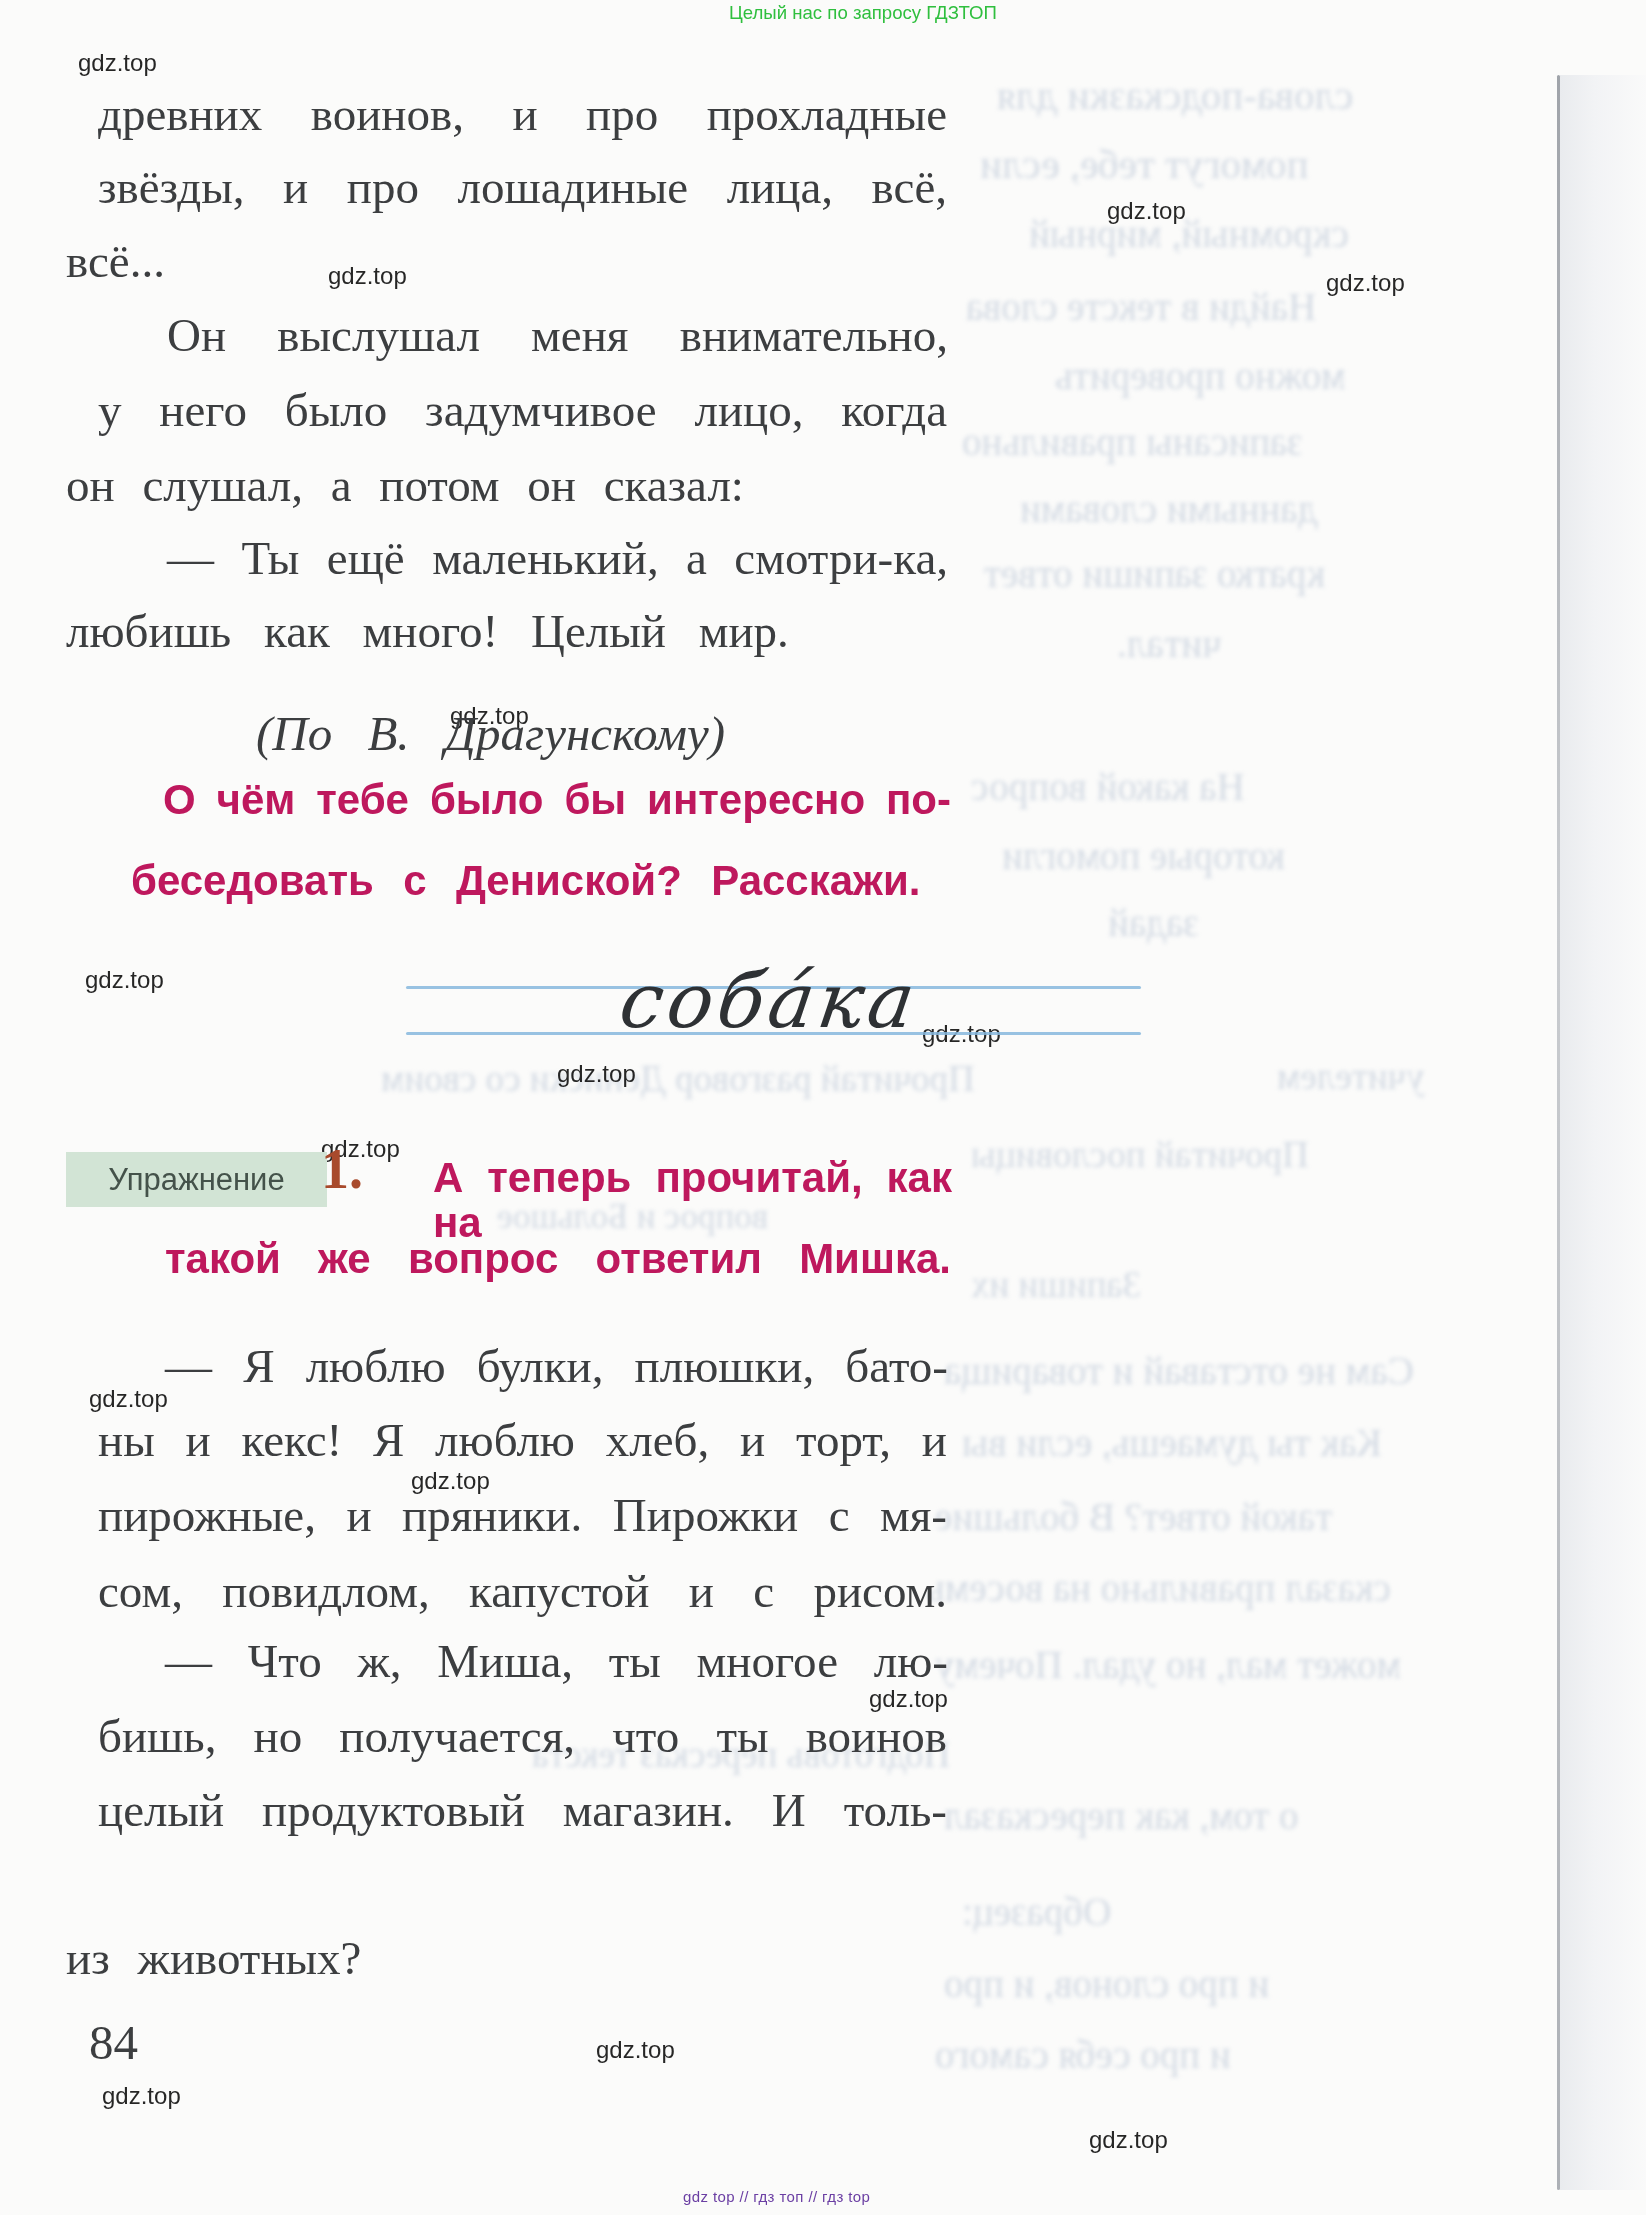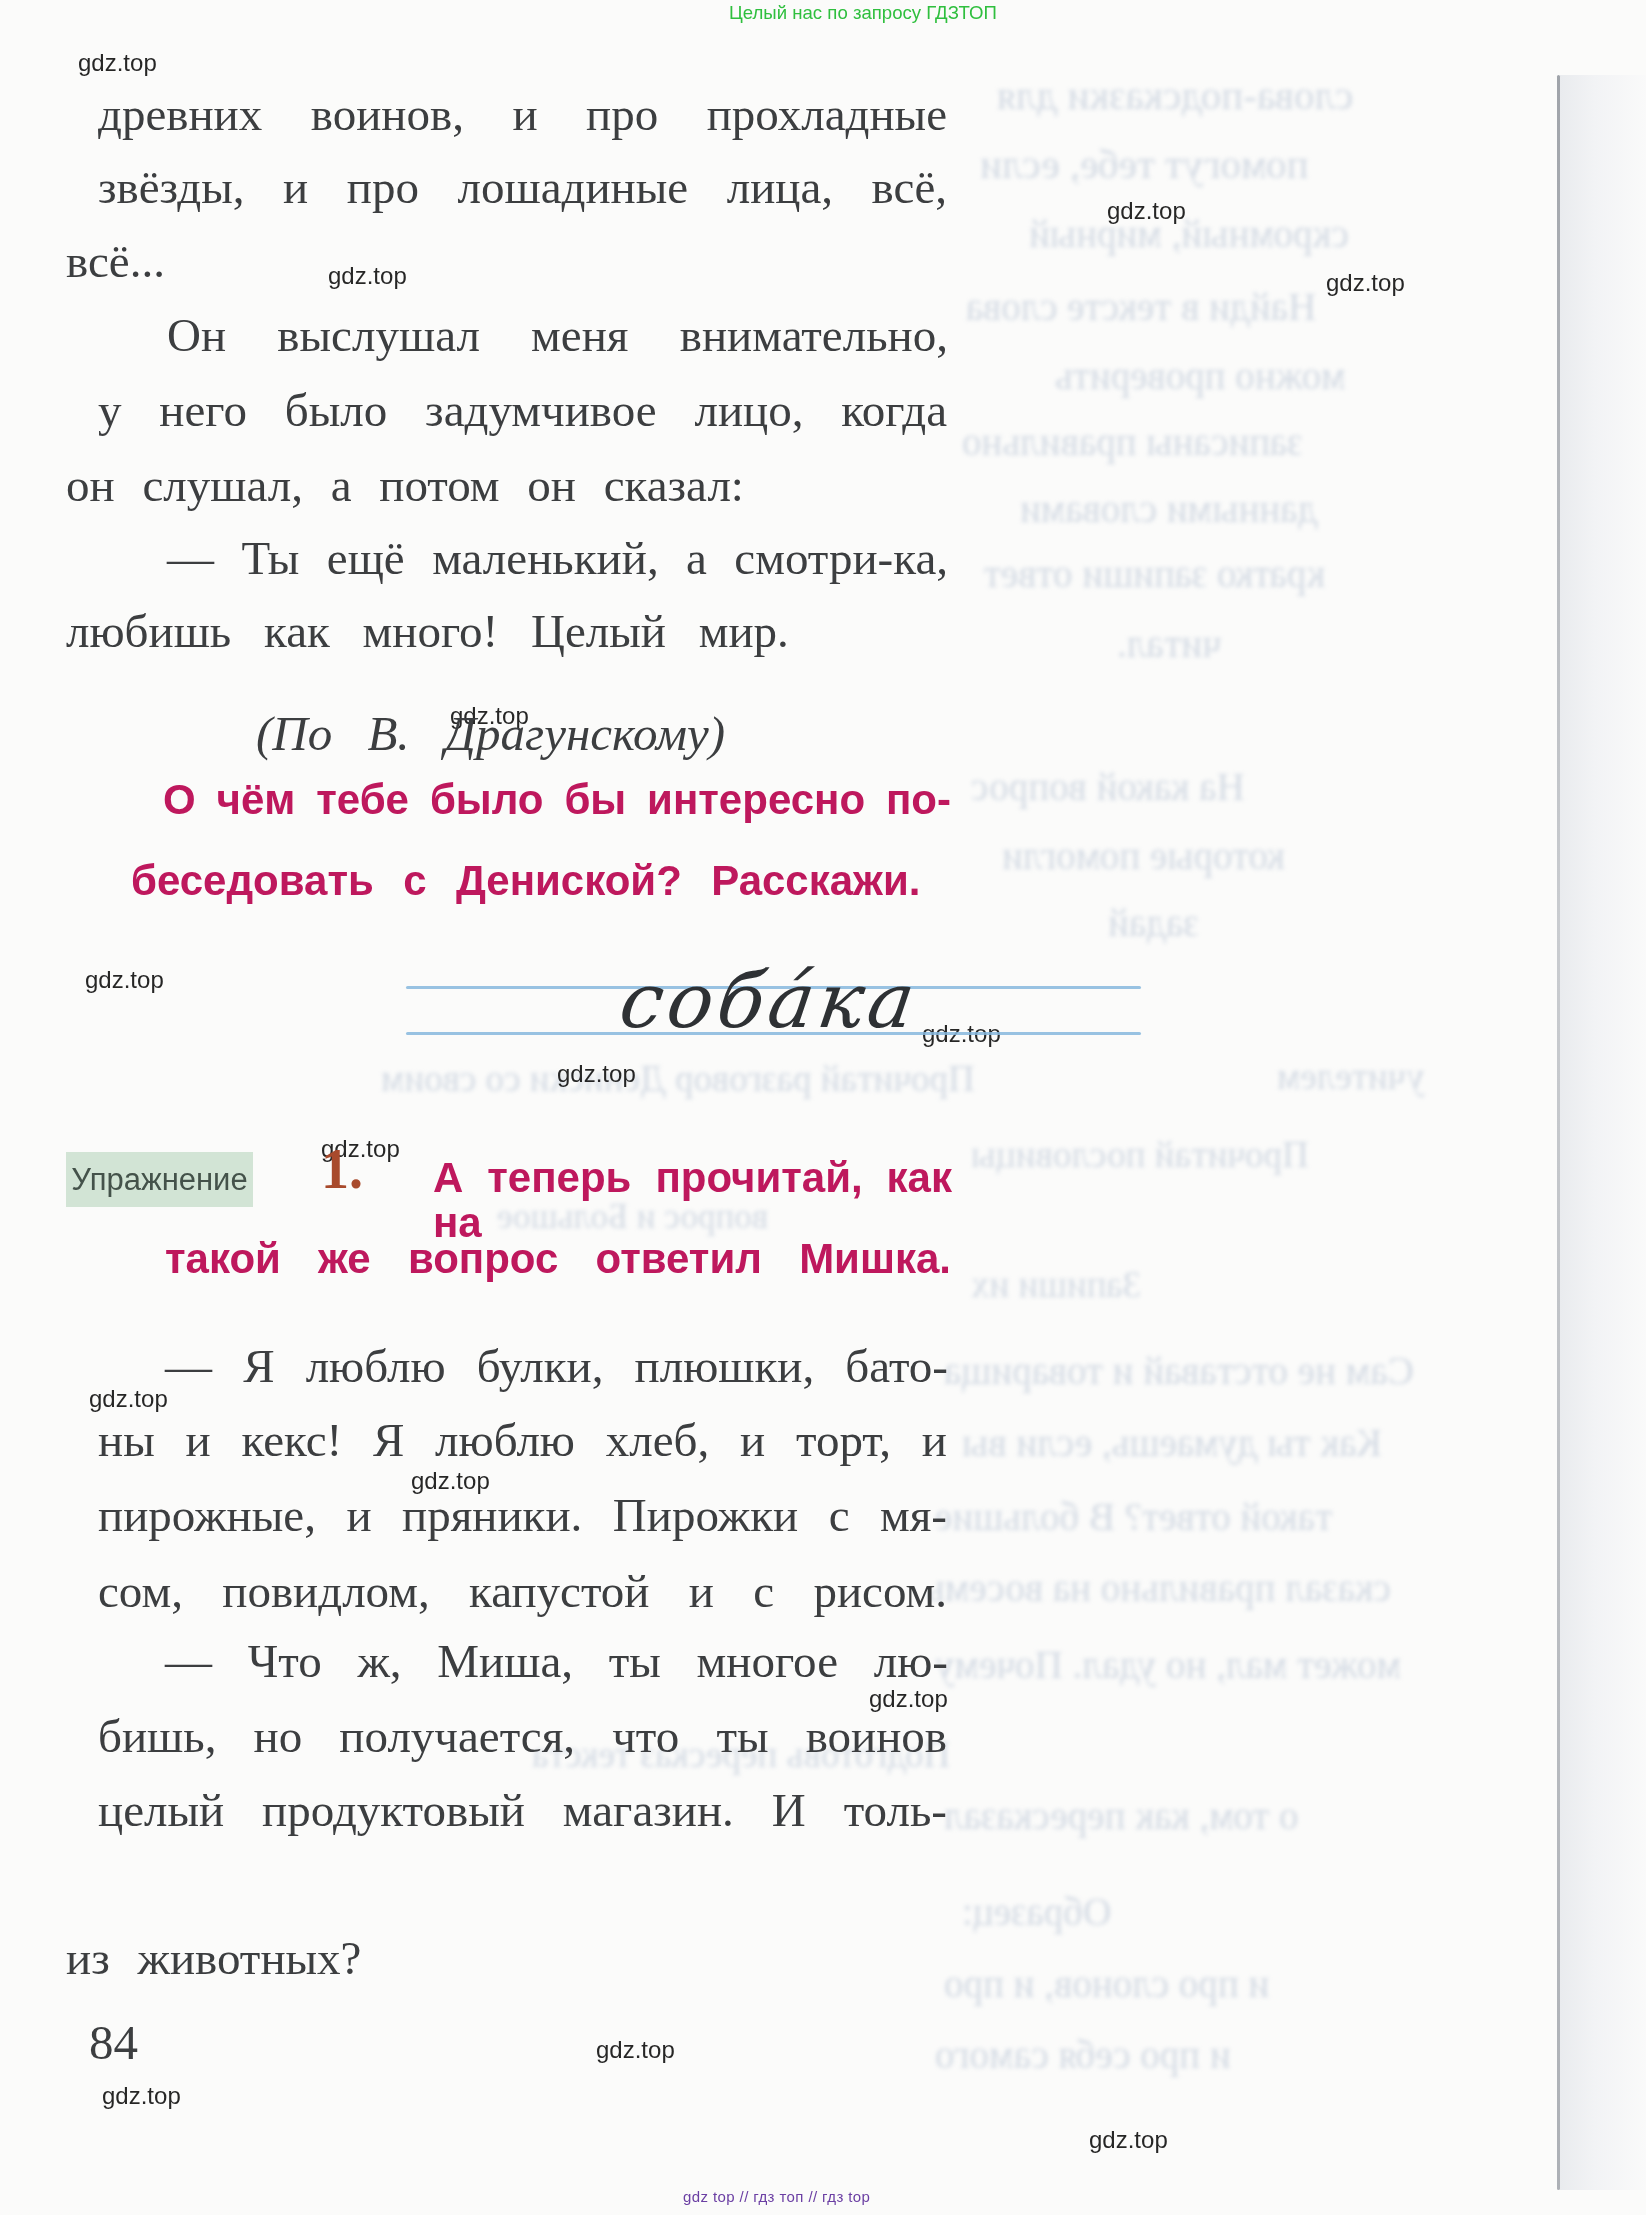--- a/index.html
+++ b/index.html
@@ -59,21 +59,21 @@
     position:absolute;left:683px;top:2188px;
     font-family:"Liberation Sans",sans-serif;font-size:15px;
     color:#6b3fa3;white-space:nowrap;letter-spacing:0.4px;
   }
   .page-number{
     position:absolute;left:89px;top:2014px;
     font-size:49px;color:#3c3e40;
   }
   
   .ex-label{
-    position:absolute;left:66px;top:1152px;width:187px;height:55px;
+    position:absolute;left:66px;top:1152px;width:261px;height:55px;
     background:#d2e4d5;
     display:flex;align-items:center;justify-content:center;
     font-family:"Liberation Sans",sans-serif;font-size:31px;color:#44524a;
   }
   .ex-num{
     position:absolute;left:321px;top:1137px;
     font-size:56px;font-weight:bold;color:#a84a2c;
   }
   
   .rule{

